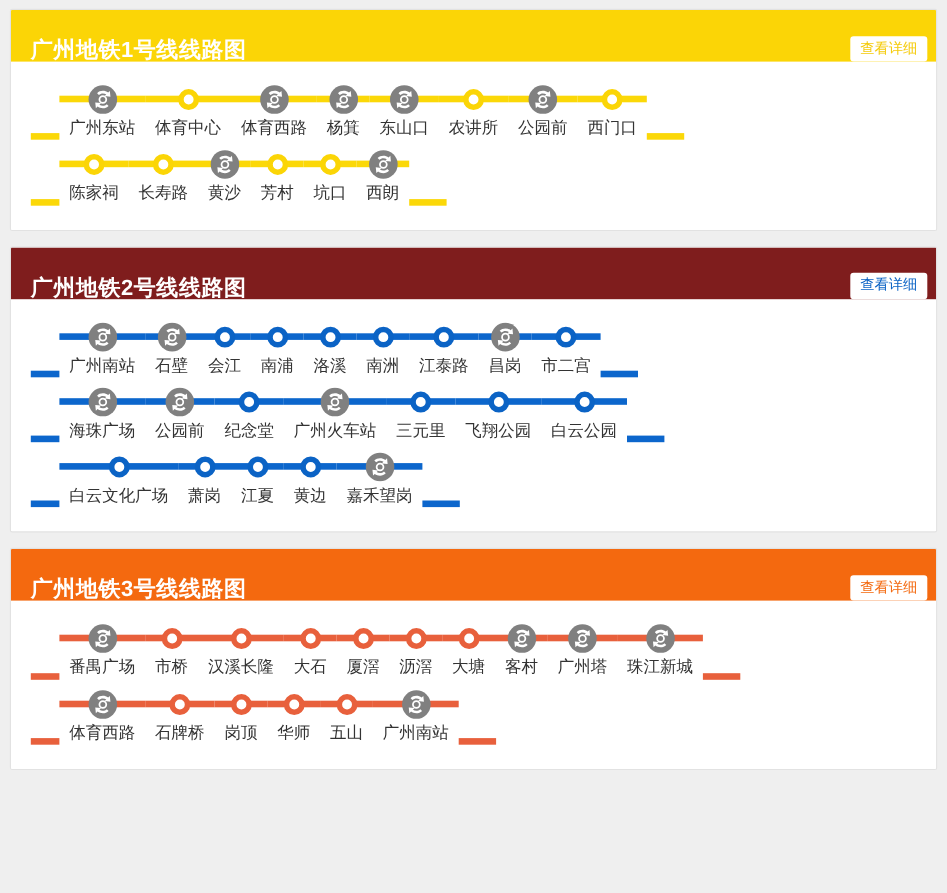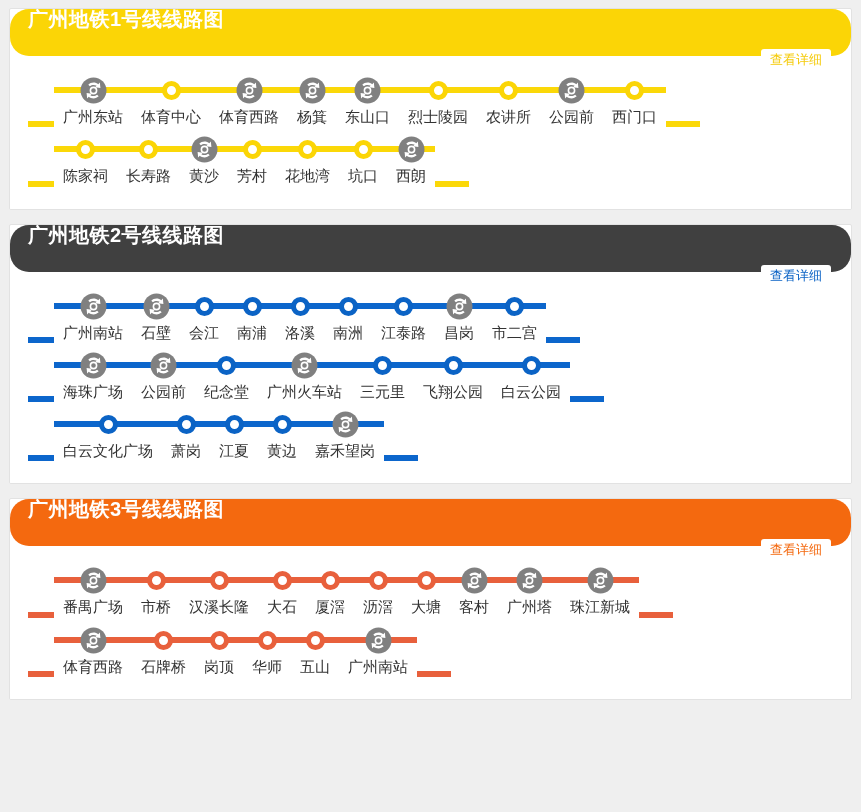--- a/index.html
+++ b/index.html
@@ -23,25 +23,24 @@
     border-radius: 2px;
     margin-bottom: 14px;
     overflow: hidden;
     box-shadow: 0 0 0 0 rgba(0,0,0,0);
   }
   .card:last-child { margin-bottom: 0; }
 
   .card-header {
     height: 47px;
     display: flex;
-    align-items: flex-start;
+    align-items: flex-end;
     justify-content: space-between;
-    padding: 0 20px 0 18px;
+    padding: 0 8px 0 18px;
     position: relative;
-    border-radius: 19px;
   }
   .card-title {
     color: #ffffff;
     font-size: 20px;
     font-weight: bold;
     letter-spacing: 0.5px;
     line-height: 1;
     white-space: nowrap;
   }
   .detail-btn {
@@ -192,25 +191,20 @@
                 <path fill="#ffffff" d="M13.5 5.6c-2.0 0-3.85 0.78-5.2 2.08l1.62 1.62C10.9 8.4 12.15 7.9 13.5 7.9c1.15 0 2.22 0.36 3.1 0.97l-1.5 1.5 5.3 0.55-0.55-5.3-1.55 1.55C16.93 6.2 15.3 5.6 13.5 5.6z"></path>
                 <path fill="#ffffff" d="M13.5 21.4c2.0 0 3.85-0.78 5.2-2.08l-1.62-1.62c-0.98 0.9-2.23 1.4-3.58 1.4-1.15 0-2.22-0.36-3.1-0.97l1.5-1.5-5.3-0.55 0.55 5.3 1.55-1.55C10.07 20.8 11.7 21.4 13.5 21.4z"></path>
                 <circle cx="13.5" cy="13.5" r="3.1" fill="none" stroke="#ffffff" stroke-width="1.6"></circle>
               </svg>
             </span>
             <span class="name">东山口</span>
           </div>
           <div class="station">
             <div class="rail" style="background: rgb(251, 216, 8);"></div>
             <span class="marker normal" style="border: 5px solid rgb(251, 213, 6);"></span>
-            <span class="name">烈士陵园</span>
-          </div>
-          <div class="station">
-            <div class="rail" style="background: rgb(251, 216, 8);"></div>
-            <span class="marker normal" style="border: 5px solid rgb(251, 213, 6);"></span>
             <span class="name">农讲所</span>
           </div>
           <div class="station">
             <div class="rail" style="background: rgb(251, 216, 8);"></div>
             <span class="marker transfer">
               <svg width="27" height="27" viewBox="0 0 27 27">
                 <circle cx="13.5" cy="13.5" r="13" fill="#808080"></circle>
                 <path fill="#ffffff" d="M13.5 5.6c-2.0 0-3.85 0.78-5.2 2.08l1.62 1.62C10.9 8.4 12.15 7.9 13.5 7.9c1.15 0 2.22 0.36 3.1 0.97l-1.5 1.5 5.3 0.55-0.55-5.3-1.55 1.55C16.93 6.2 15.3 5.6 13.5 5.6z"></path>
                 <path fill="#ffffff" d="M13.5 21.4c2.0 0 3.85-0.78 5.2-2.08l-1.62-1.62c-0.98 0.9-2.23 1.4-3.58 1.4-1.15 0-2.22-0.36-3.1-0.97l1.5-1.5-5.3-0.55 0.55 5.3 1.55-1.55C10.07 20.8 11.7 21.4 13.5 21.4z"></path>
                 <circle cx="13.5" cy="13.5" r="3.1" fill="none" stroke="#ffffff" stroke-width="1.6"></circle>
@@ -246,25 +240,20 @@
                 <path fill="#ffffff" d="M13.5 21.4c2.0 0 3.85-0.78 5.2-2.08l-1.62-1.62c-0.98 0.9-2.23 1.4-3.58 1.4-1.15 0-2.22-0.36-3.1-0.97l1.5-1.5-5.3-0.55 0.55 5.3 1.55-1.55C10.07 20.8 11.7 21.4 13.5 21.4z"></path>
                 <circle cx="13.5" cy="13.5" r="3.1" fill="none" stroke="#ffffff" stroke-width="1.6"></circle>
               </svg>
             </span>
             <span class="name">黄沙</span>
           </div>
           <div class="station">
             <div class="rail" style="background: rgb(251, 216, 8);"></div>
             <span class="marker normal" style="border: 5px solid rgb(251, 213, 6);"></span>
             <span class="name">芳村</span>
-          </div>
-          <div class="station">
-            <div class="rail" style="background: rgb(251, 216, 8);"></div>
-            <span class="marker normal" style="border: 5px solid rgb(251, 213, 6);"></span>
-            <span class="name">花地湾</span>
           </div>
           <div class="station">
             <div class="rail" style="background: rgb(251, 216, 8);"></div>
             <span class="marker normal" style="border: 5px solid rgb(251, 213, 6);"></span>
             <span class="name">坑口</span>
           </div>
           <div class="station">
             <div class="rail" style="background: rgb(251, 216, 8);"></div>
             <span class="marker transfer">
               <svg width="27" height="27" viewBox="0 0 27 27">
@@ -274,21 +263,21 @@
                 <circle cx="13.5" cy="13.5" r="3.1" fill="none" stroke="#ffffff" stroke-width="1.6"></circle>
               </svg>
             </span>
             <span class="name">西朗</span>
           </div>
           <div class="track-stub tail" style="background: rgb(251, 216, 8);"></div>
         </div>
       </div>
     </div>
     <div class="card">
-      <div class="card-header" style="background: #404040;">
+      <div class="card-header" style="background: #7f1d1d;">
         <div class="card-title">广州地铁2号线线路图</div>
         <button class="detail-btn" style="color: rgb(11, 99, 197);">查看详细</button>
       </div>
       <div class="card-body">
         <div class="line-row">
           <div class="track-stub" style="background: rgb(12, 102, 204);"></div>
           <div class="station">
             <div class="rail" style="background: rgb(12, 102, 204);"></div>
             <span class="marker transfer">
               <svg width="27" height="27" viewBox="0 0 27 27">

